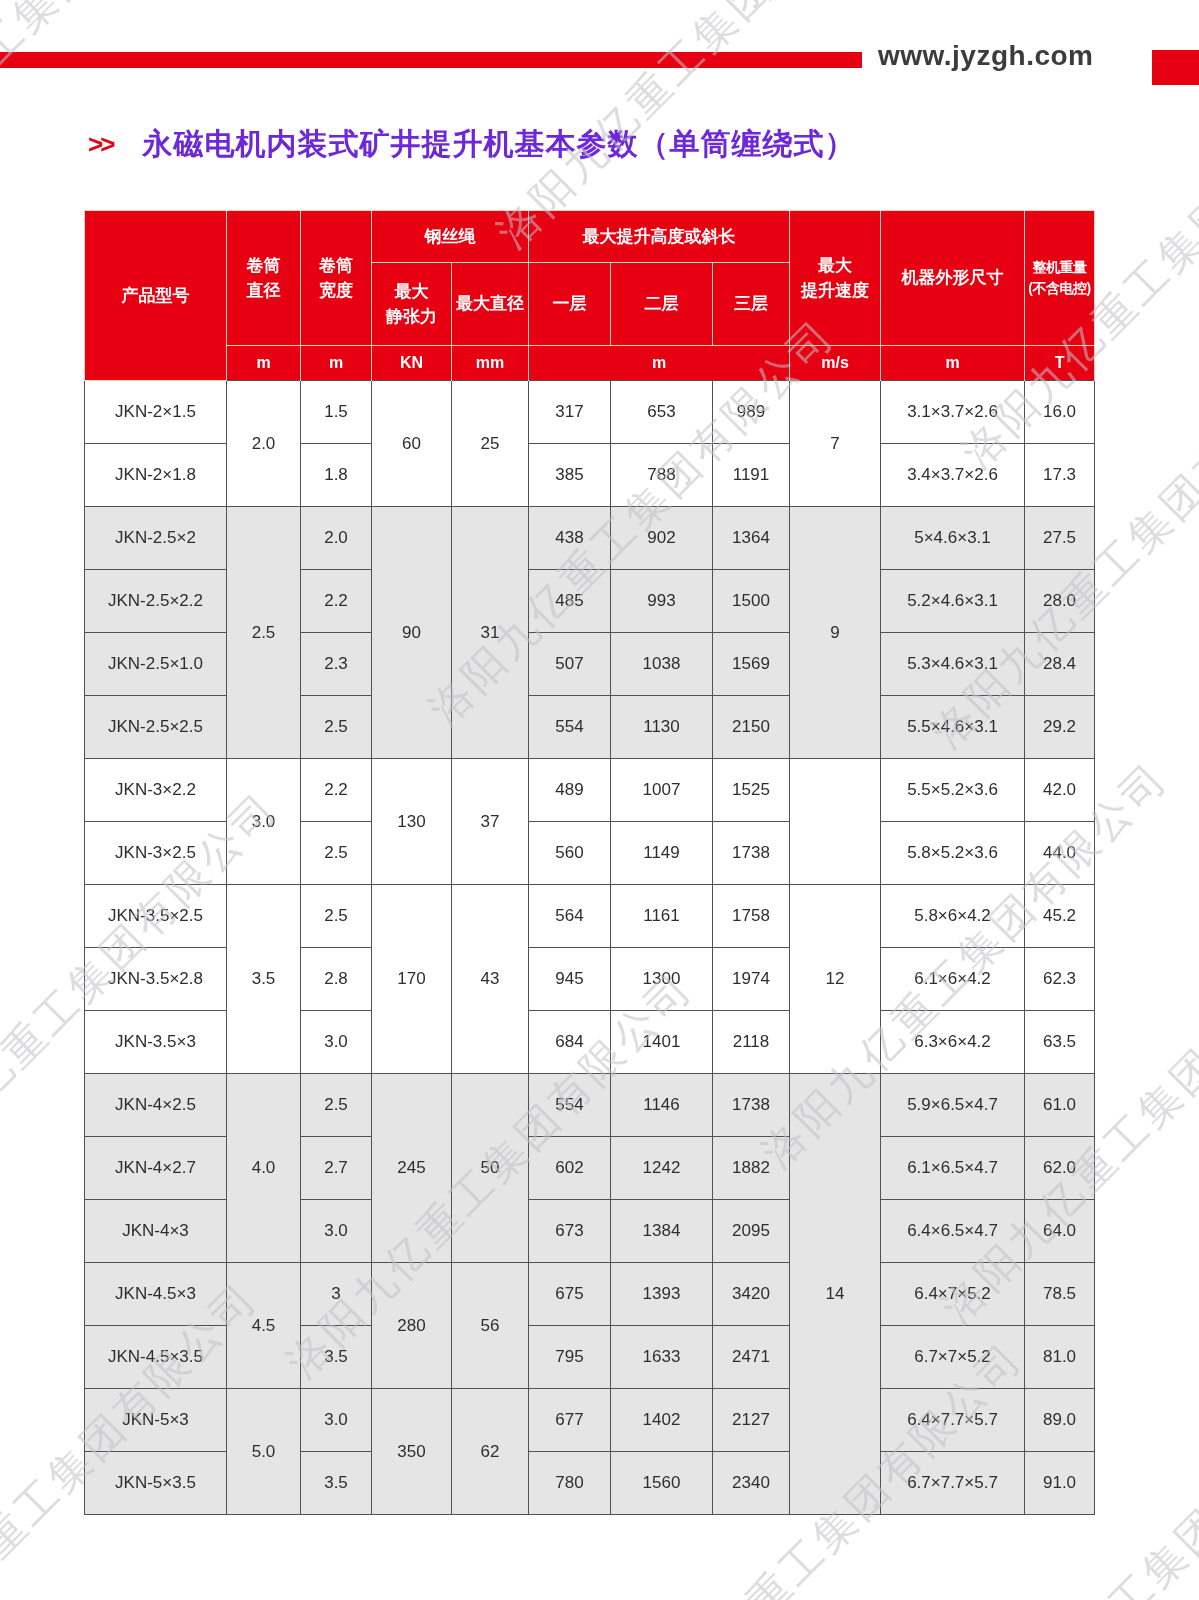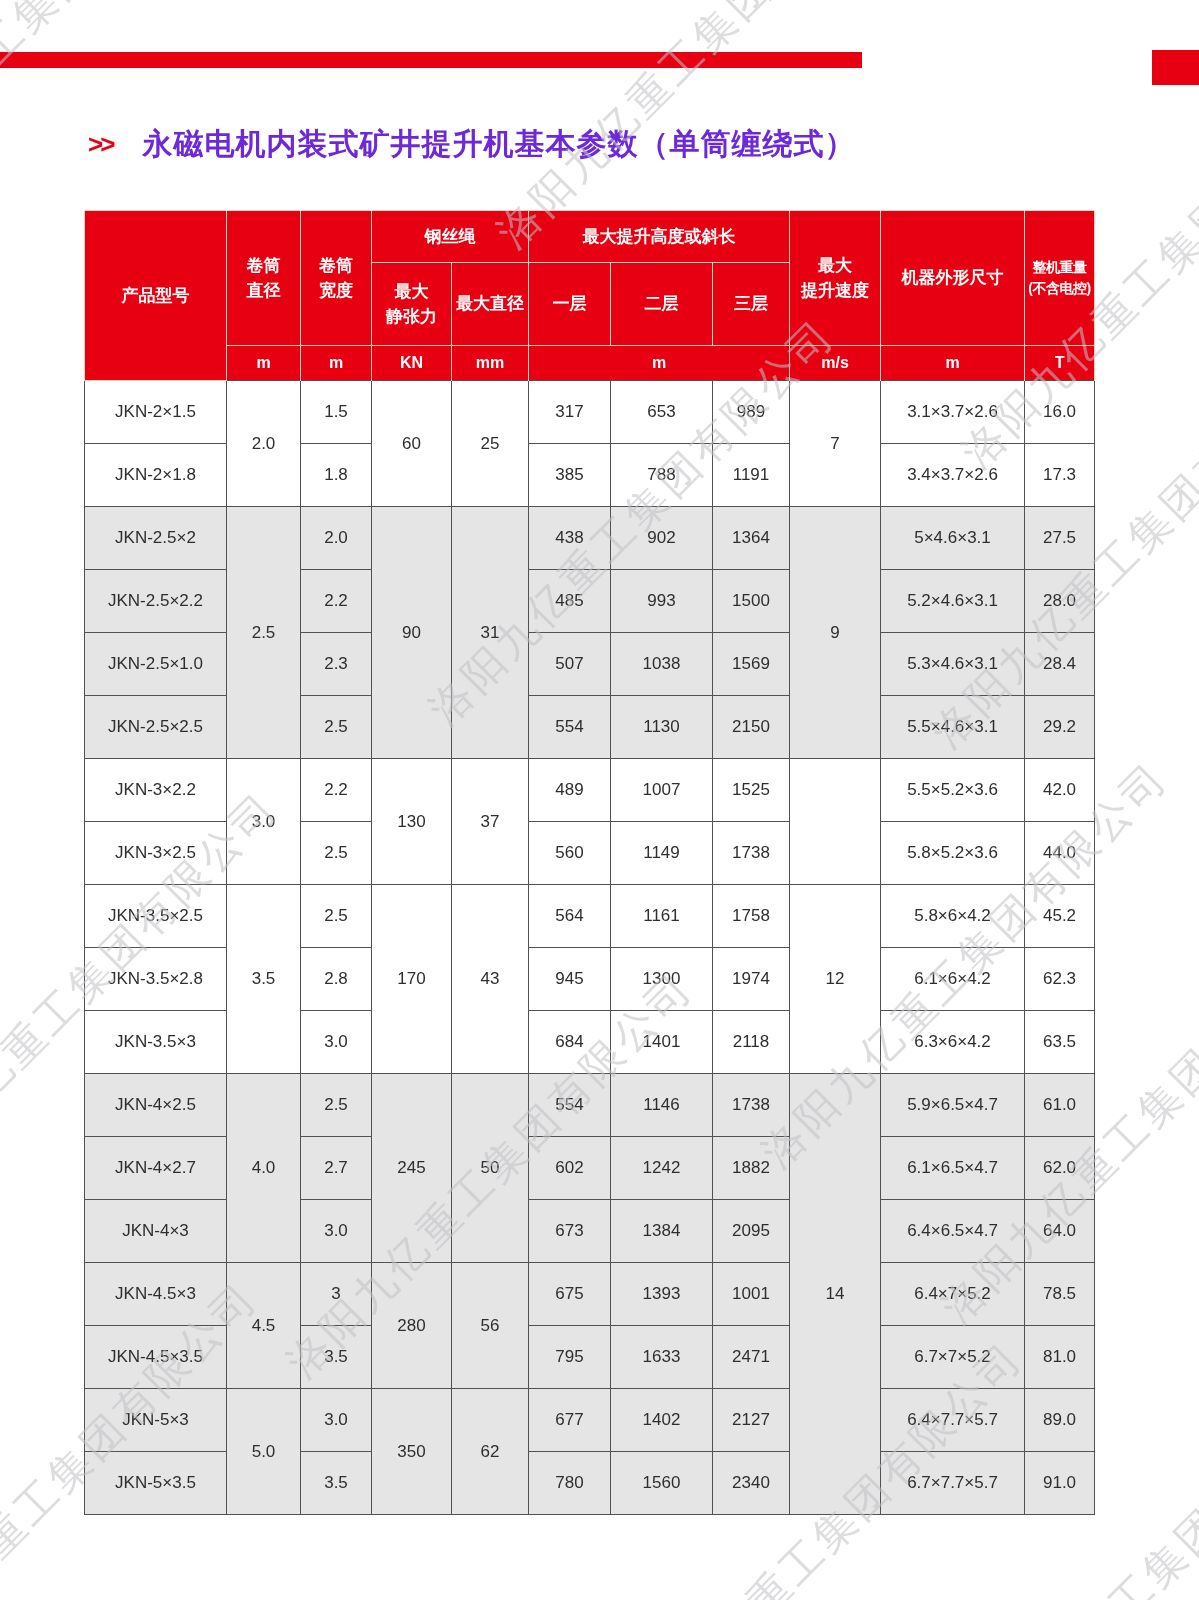--- a/index.html
+++ b/index.html
@@ -43,20 +43,21 @@
     transform:translate(-50%,-50%) rotate(-45deg);
     font-size:42px;letter-spacing:4px;color:#c2c2c6;opacity:.55;
   }
 </style>
 </head>
 <body>
 
 <div class="page">
 
   <div class="topbar"></div>
+  <div class="site-url">www.jyzgh.com</div>
   <div class="corner-bar"></div>
 
   <div class="title-row">
     <span class="title-marker">&gt;&gt;</span>
     <span class="page-title">永磁电机内装式矿井提升机基本参数（单筒缠绕式）</span>
   </div>
 
   <div class="table-wrap">
     <table>
       <colgroup>
@@ -270,21 +271,21 @@
         </tr>
 
         <tr class="g">
           <td>JKN-4.5×3</td>
           <td rowspan="2">4.5</td>
           <td>3</td>
           <td rowspan="2">280</td>
           <td rowspan="2">56</td>
           <td>675</td>
           <td>1393</td>
-          <td>1001</td>
+          <td>3420</td>
           <td>6.4×7×5.2</td>
           <td>78.5</td>
         </tr>
         <tr class="g">
           <td>JKN-4.5×3.5</td>
           <td>3.5</td>
           <td>795</td>
           <td>1633</td>
           <td>2471</td>
           <td>6.7×7×5.2</td>

